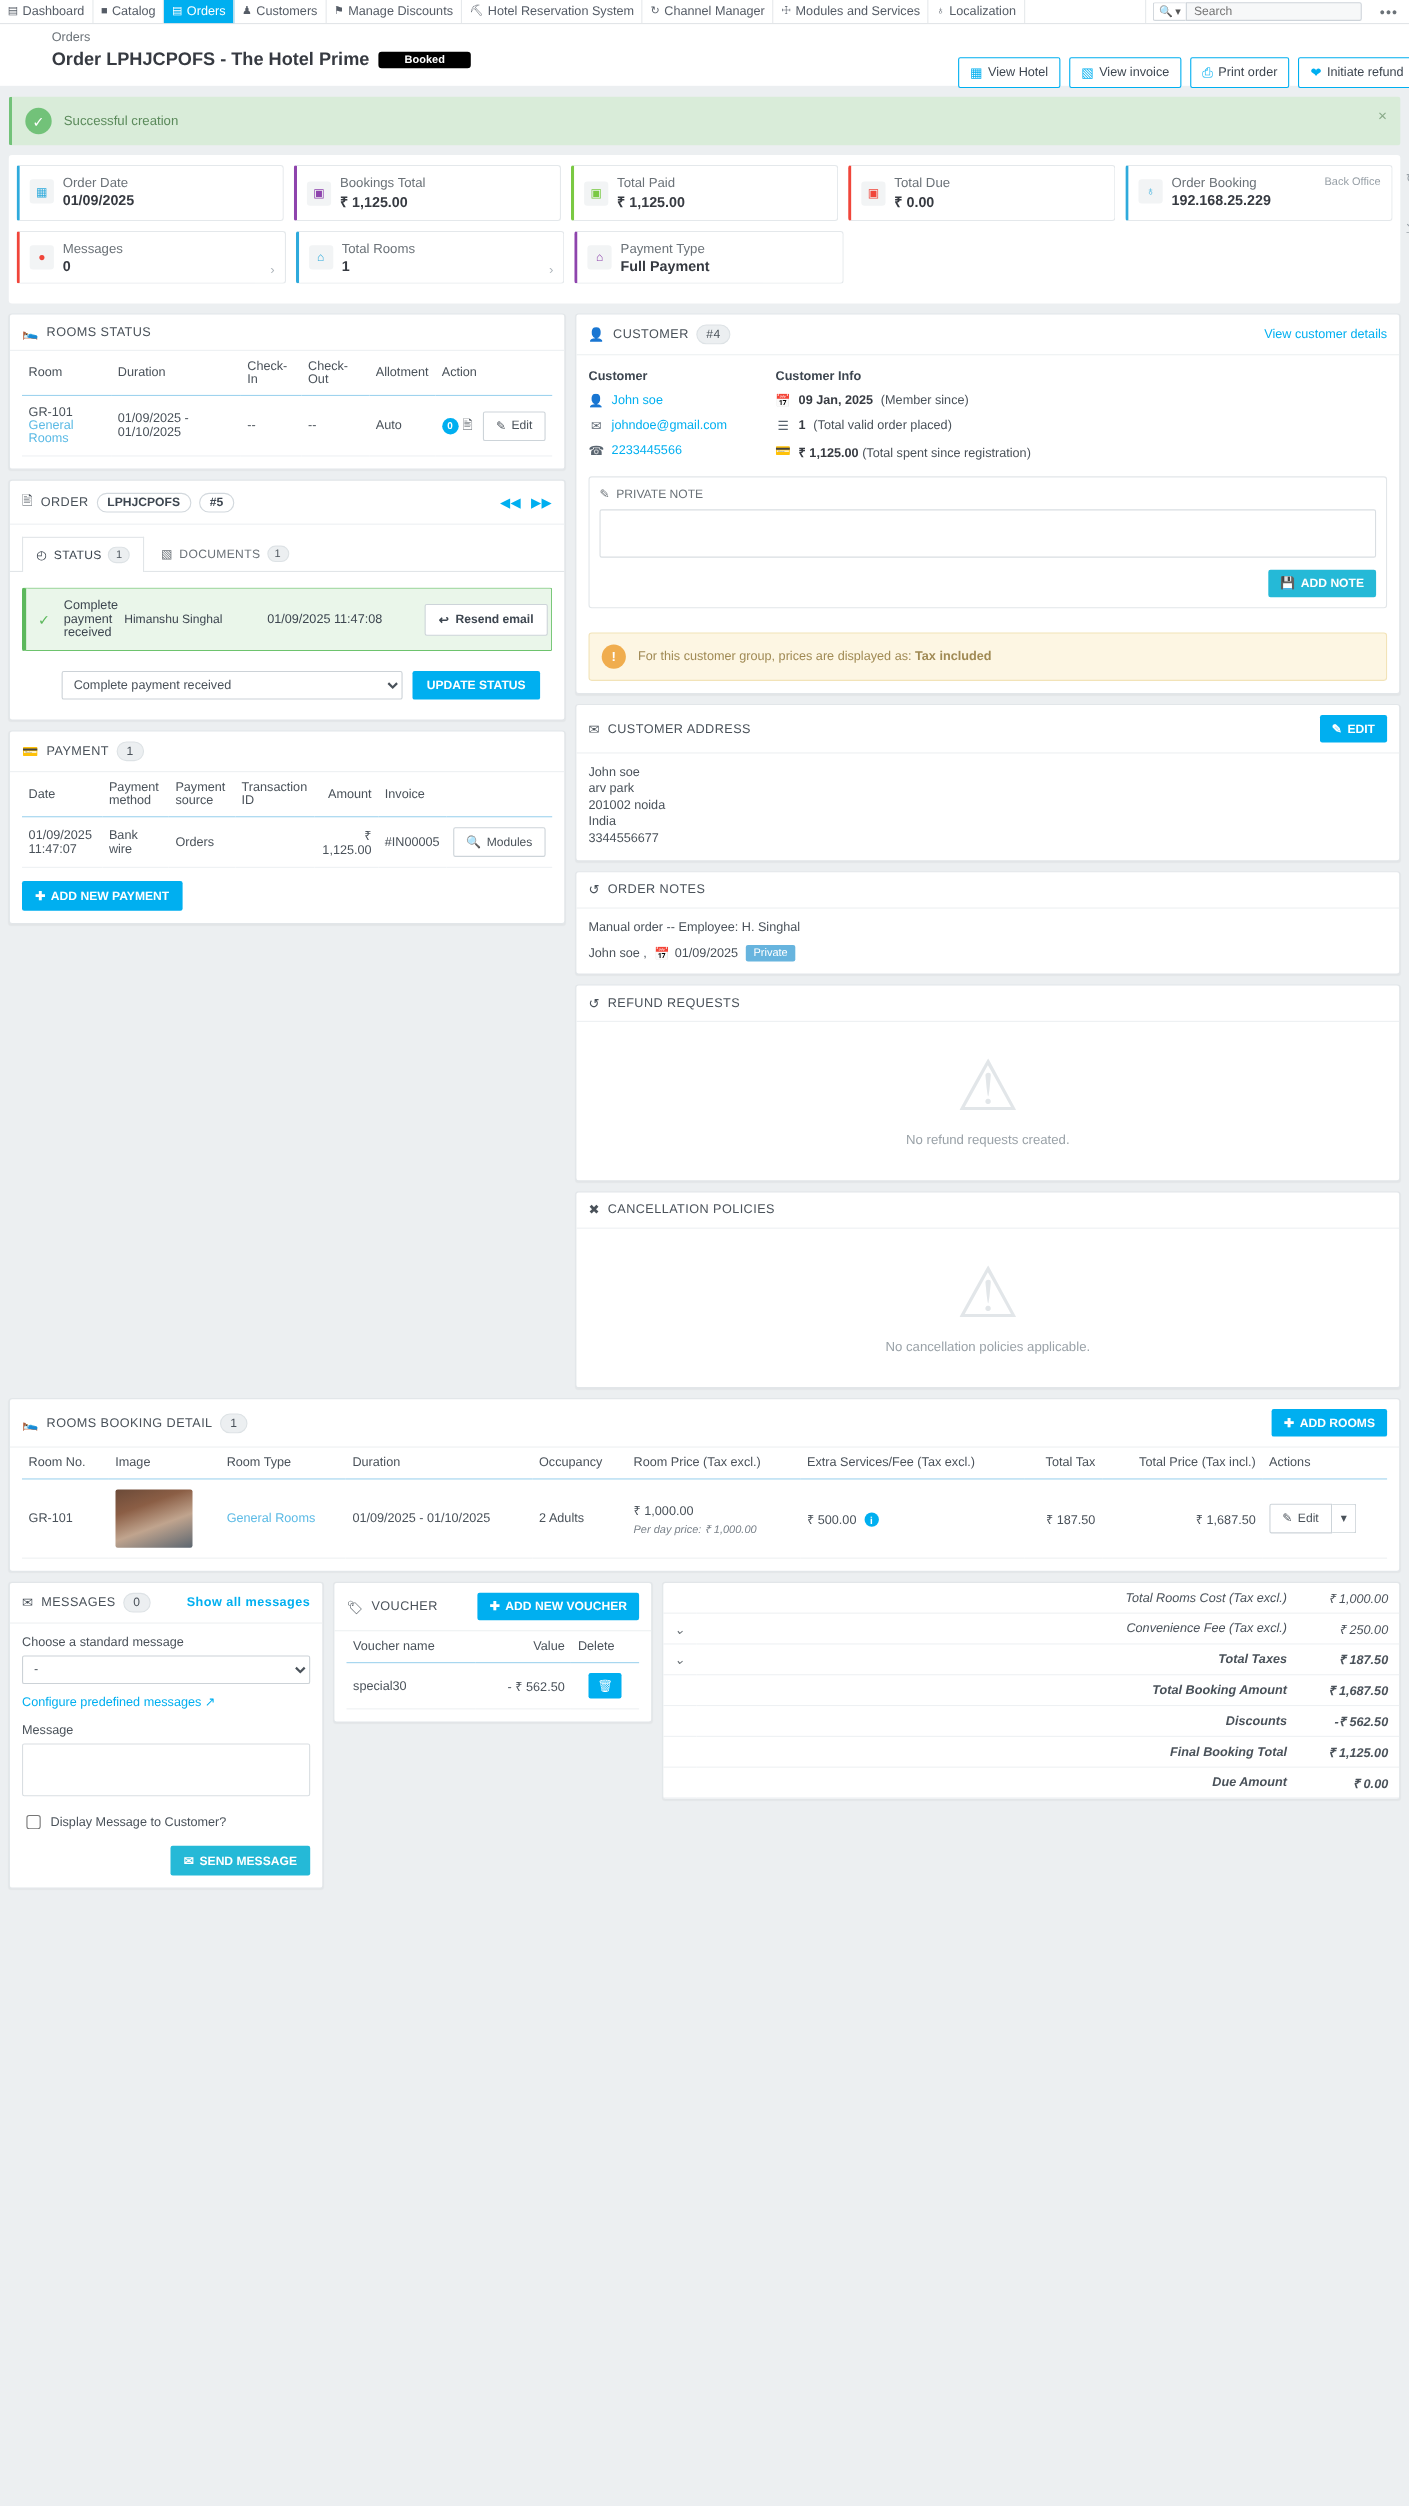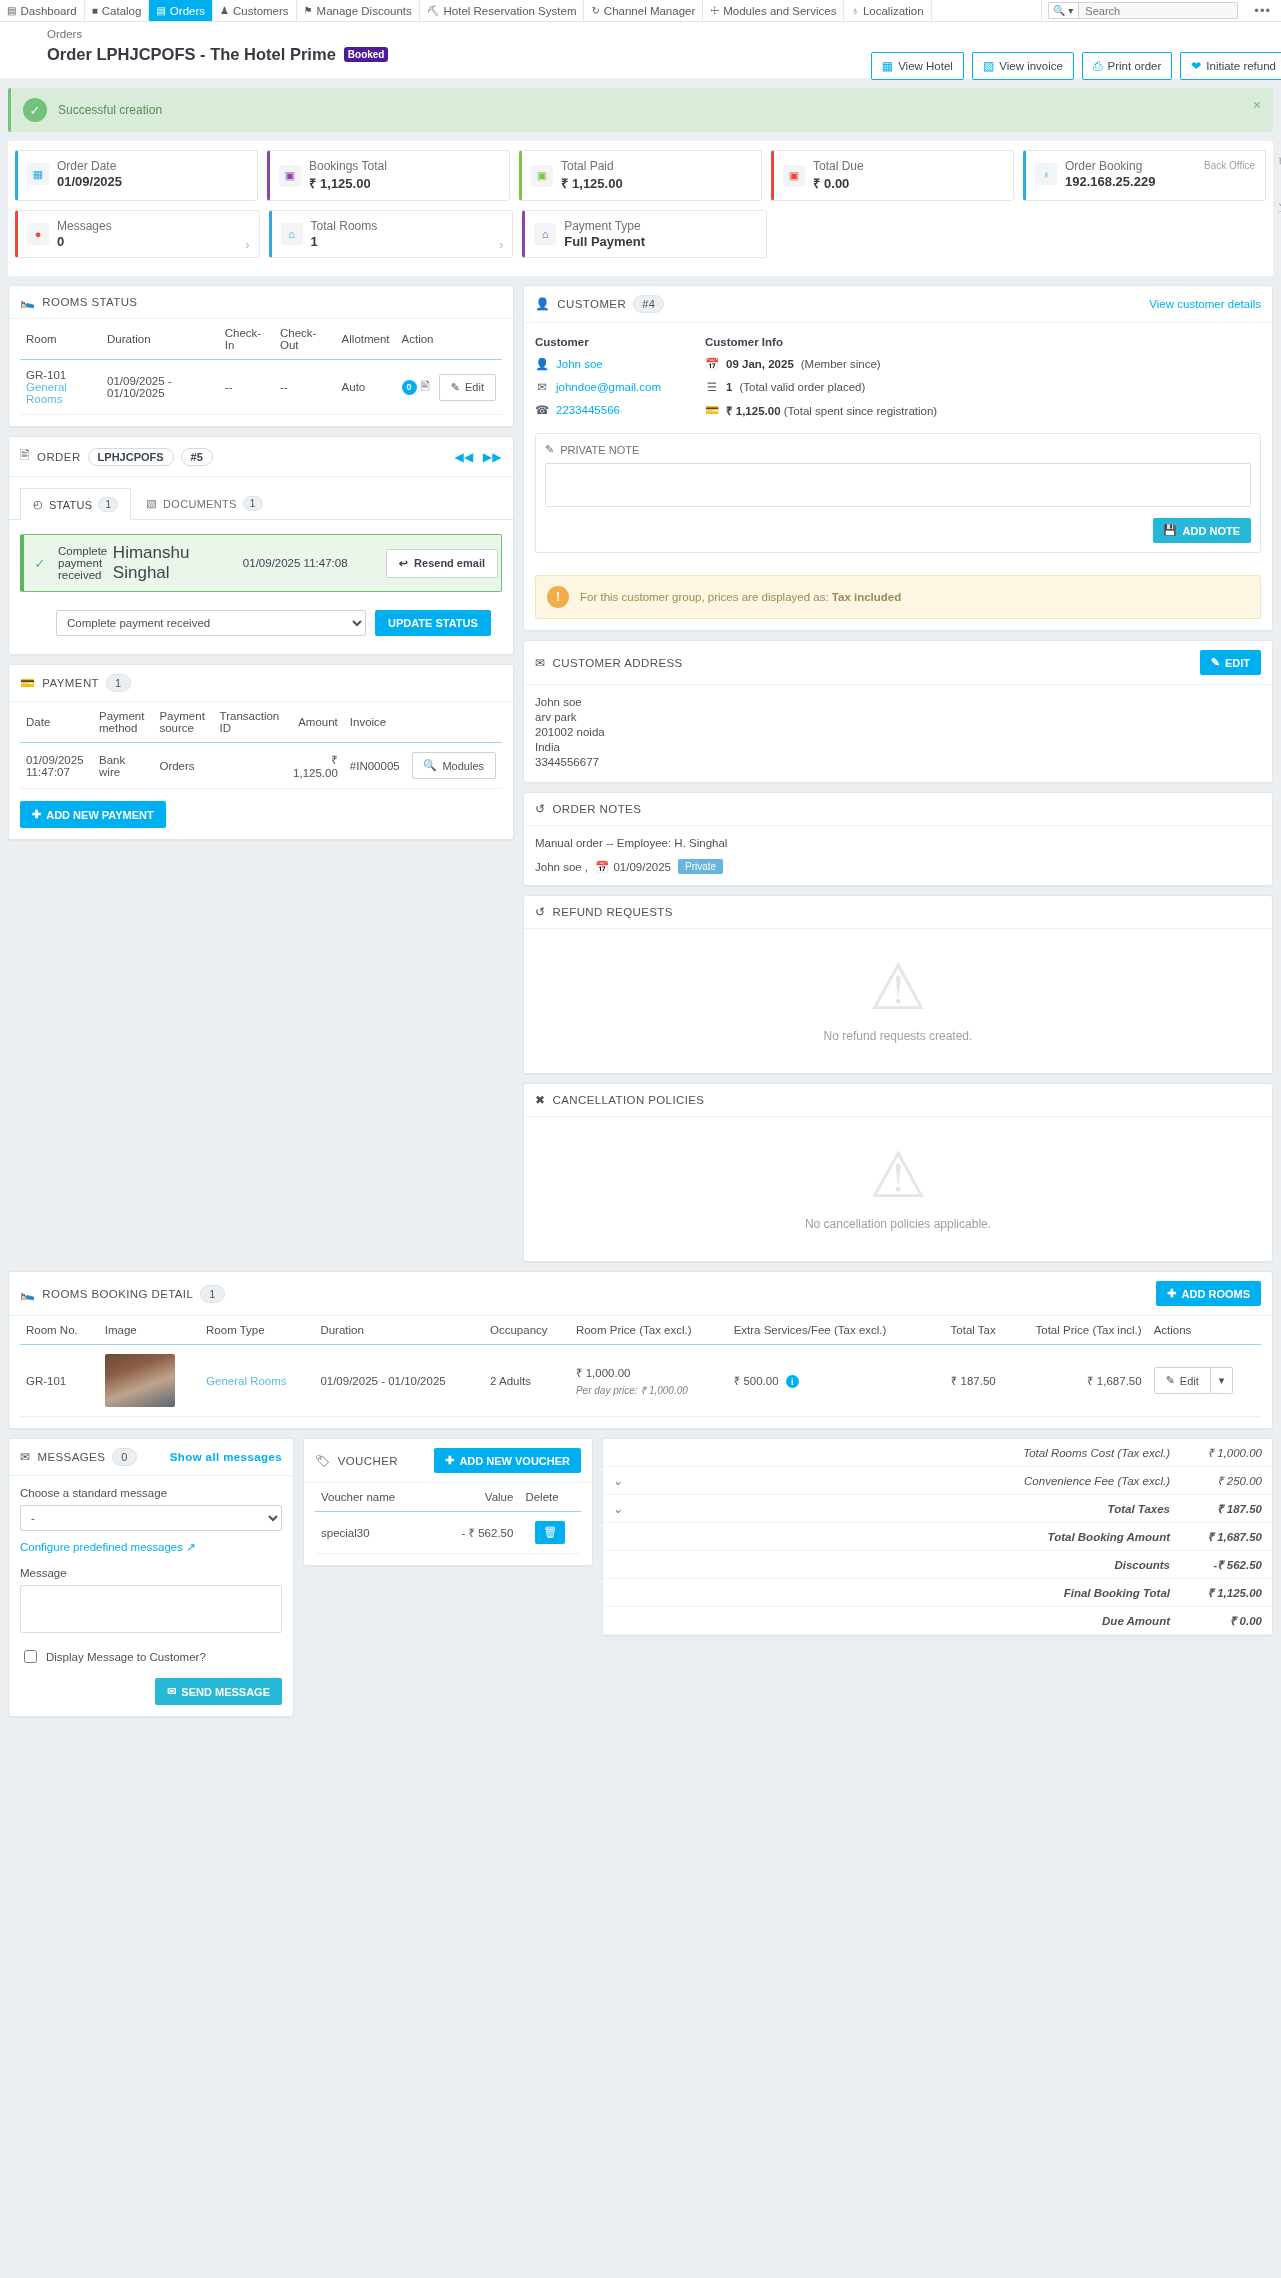--- a/index.html
+++ b/index.html
@@ -21,21 +21,21 @@
   .nav-spacer { flex:1; border-right:1px solid #e6e9ec;}
   .searchwrap { display:flex; align-items:center; padding:0 6px; }
   .search-btn { display:flex; align-items:center; gap:2px; border:1px solid #ced4da; border-right:none; background:#fff; padding:2px 5px; height:17px; font-size:10px; color:#555; border-radius:2px 0 0 2px;}
   .search-input { width:160px; height:17px; border:1px solid #ced4da; background:#f7f8f9; font-size:11px; padding:0 6px; color:#8a9099; border-radius:0 2px 2px 0;}
   .kebab { padding:0 10px; display:flex; align-items:center; font-size:13px; color:#6b7278; letter-spacing:1px;}
 
   
   .pagehead { background:#fff; padding:6px 0 12px 47px; position:relative; min-height:56px;}
   .breadcrumb { font-size:11.5px; color:#6b7278; margin-bottom:5px; }
   .pagetitle { font-size:16.5px; font-weight:bold; color:#363a41; display:flex; align-items:center; gap:8px;}
-  .badge-booked { background:#4c1d95; color:#fff; font-size:10px; font-weight:bold; padding:2px 4px; border-radius:3px; }
+  .badge-booked { background:#000000; color:#fff; font-size:10px; font-weight:bold; padding:2px 24px; border-radius:3px; }
   .head-actions { position:absolute; right:-6px; top:30px; display:flex; gap:8px; }
   .hbtn { border:1px solid #00aff0; background:#fff; color:#3d4650; font-size:11.5px; padding:6px 10px; border-radius:2px; display:flex; align-items:center; gap:5px; white-space:nowrap; cursor:pointer;}
   .hbtn .gi { color:#00aff0; font-size:12px; }
 
   
   .alert { margin:10px 8px 0 8px; background:#d9ecd9; border-left:3px solid #72c279; padding:10px 12px; display:flex; align-items:center; gap:11px; position:relative; border-radius:2px;}
   .alert-ico { width:24px;height:24px;border-radius:50%;background:#72c279;color:#fff;display:flex;align-items:center;justify-content:center;font-size:13px;}
   .alert-txt { color:#5b8a5b; font-size:12px; }
   .alert-x { position:absolute; right:12px; top:9px; color:#8aab8a; font-size:14px; cursor:pointer;}
 
@@ -74,21 +74,21 @@
   .btn-cy { background:#25b9d7; color:#fff; }
 
   .tabs { display:flex; gap:2px; border-bottom:1px solid #e1e5e8; padding:0 11px; }
   .tab { padding:8px 12px; font-size:11px; color:#6b7278; border:1px solid transparent; border-bottom:none; display:flex; align-items:center; gap:6px; cursor:pointer; letter-spacing:.3px;}
   .tab.active { background:#fff; border-color:#e1e5e8; color:#3d4650; position:relative; top:1px; }
   .tab .cnt { padding:1px 6px; font-size:10px;}
 
   .statusbar { display:flex; align-items:center; border:1px solid #6dc36d; border-left:4px solid #5cb85c; background:#eaf6ea; border-radius:2px; }
   .sb-chk { width:32px; text-align:center; color:#5cb85c; font-size:13px; }
   .sb-name { flex:1; padding:10px 2px; font-size:11.5px; color:#3d4650;}
-  .sb-emp { width:130px; font-size:17px; color:#3d4650;}
+  .sb-emp { width:130px; font-size:11px; color:#3d4650;}
   .sb-date { width:140px; font-size:11.5px; color:#3d4650;}
   .sb-btn { background:#fff; border:1px solid #cdd4d9; color:#3d4650; font-size:11px; font-weight:bold; padding:7px 12px; display:flex; align-items:center; gap:6px; margin:3px; border-radius:2px; cursor:pointer;}
 
   select.sel { height:26px; border:1px solid #ccd2d7; border-radius:2px; font-size:11.5px; color:#4a525a; padding:0 6px; background:#fff; }
 
   .rowline { display:flex; align-items:center; gap:7px; margin-bottom:9px; font-size:11.5px; color:#4a525a;}
   .ico-g { color:#5a6570; width:14px; display:inline-block; text-align:center;}
   .link-b { color:#00aff0; }
 
   .notebox { border:1px solid #e2e6e9; border-radius:3px; padding:9px; }

